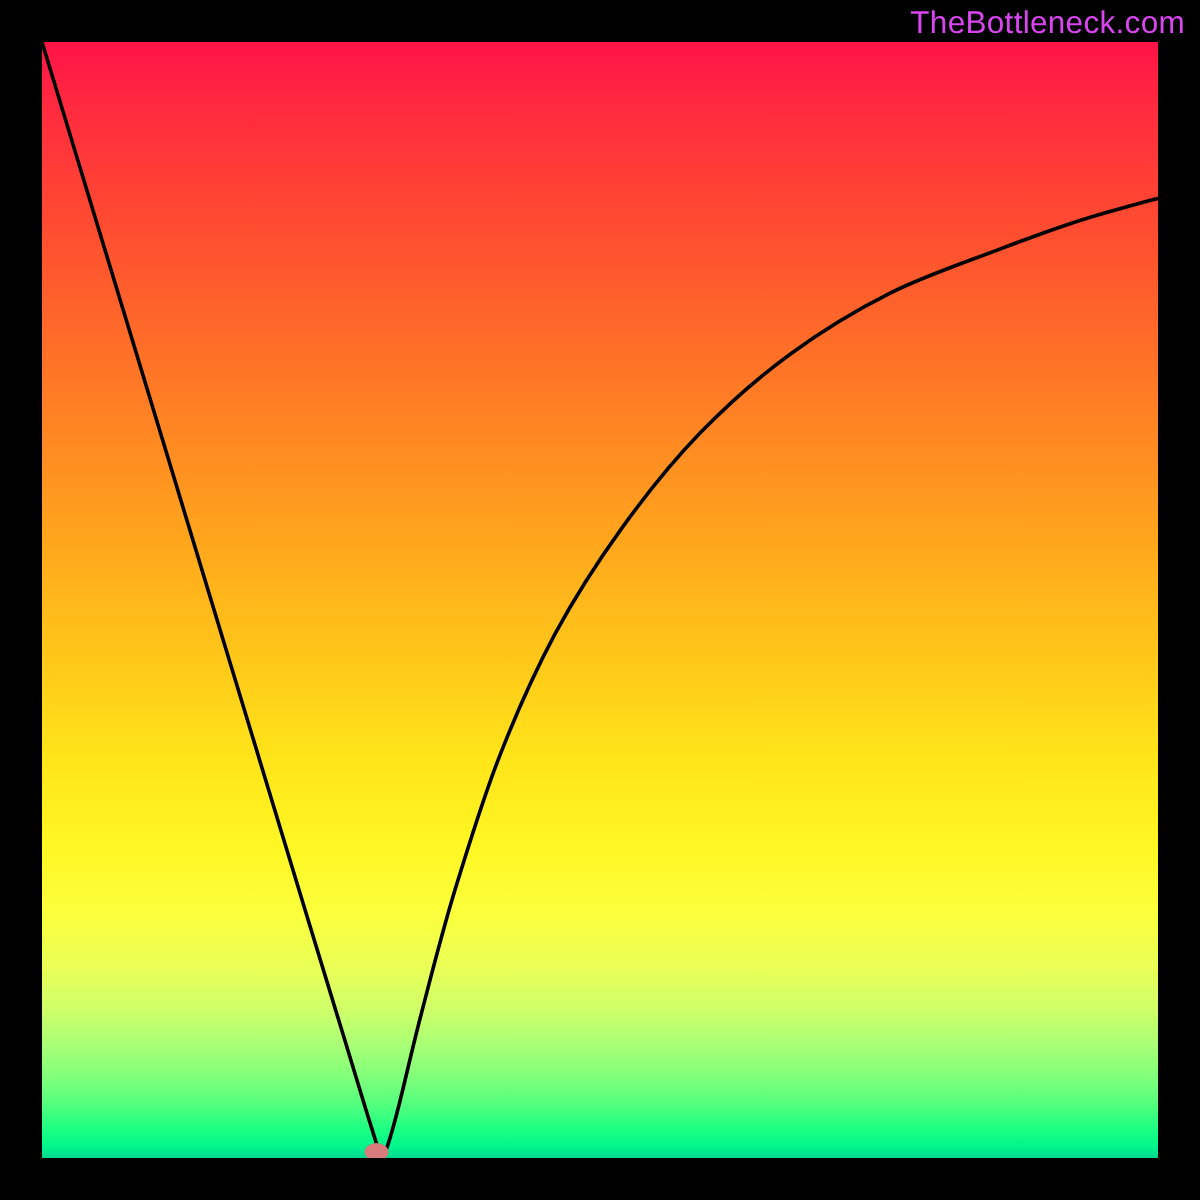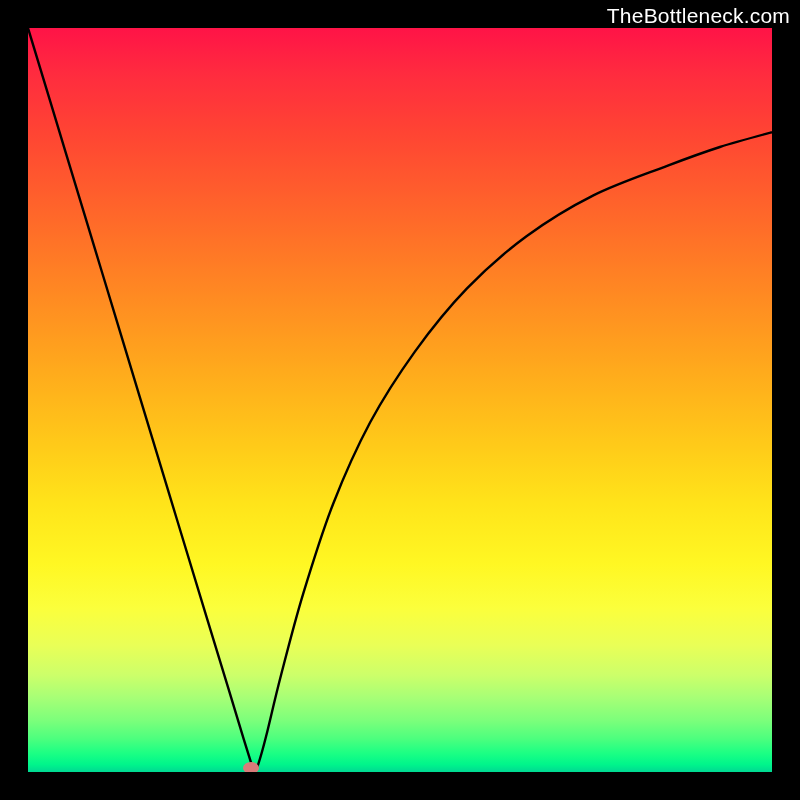--- a/index.html
+++ b/index.html
@@ -52,21 +52,21 @@
       #4dff7e 95.5%,
       #1bff84 97.5%,
       #00f58b 99%,
       #00d893 100%
     );
   }
   .watermark {
     position: absolute;
     top: 4px;
     right: 10px;
-    color: #ffffff;
+    color: #d946ef;
     font-size: 21px;
     letter-spacing: 0.2px;
     user-select: none;
   }
   svg.curve {
     position: absolute;
     left: 0;
     top: 0;
     width: 100%;
     height: 100%;

